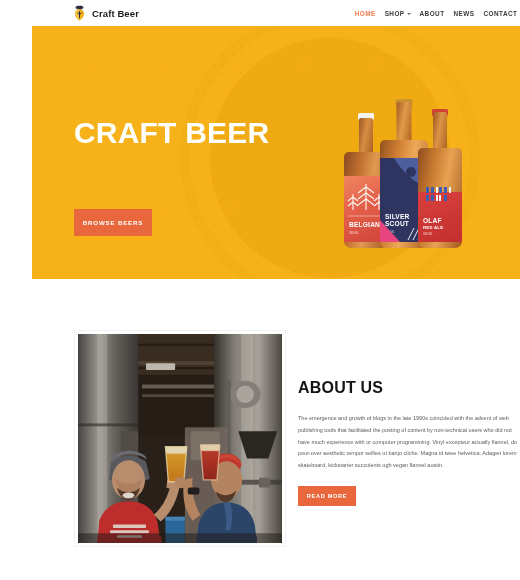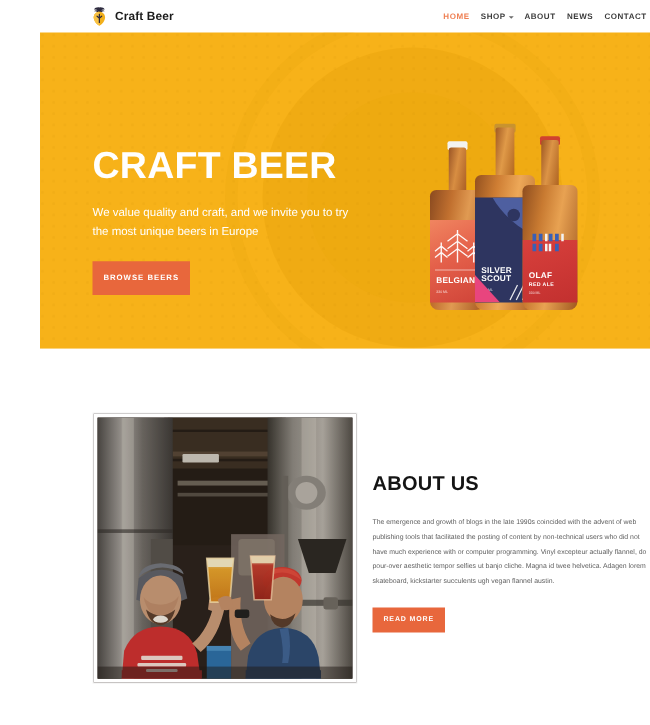--- a/index.html
+++ b/index.html
@@ -223,21 +223,20 @@
 
   <section class="hero">
     <div class="hero-ring-c"></div>
     <div class="hero-ring-a"></div>
     <div class="hero-ring-b"></div>
     <div class="hero-pattern"></div>
 
     <div class="hero-inner">
       <div class="hero-copy">
         <h1 class="hero-title">CRAFT BEER</h1>
-        <p class="hero-sub">We value quality and craft, and we invite you to try the most unique beers in Europe</p>
       </div>
 
       <button class="hero-btn">BROWSE BEERS</button>
 
       <div class="bottles">
 
         <div class="bottle" id="bottle1">
           <div class="btl-cap"></div>
           <div class="btl-neck"></div>
           <div class="btl-body">

